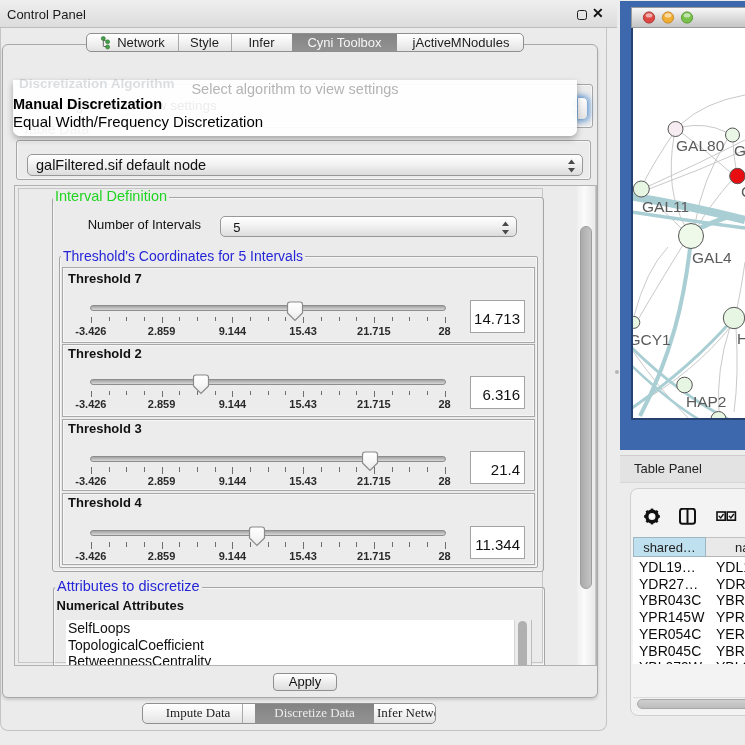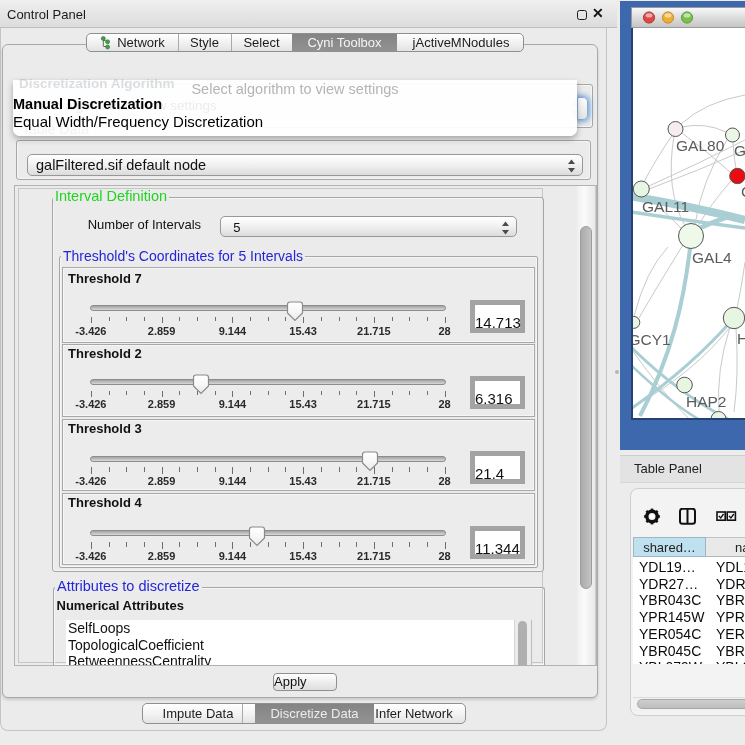--- a/index.html
+++ b/index.html
@@ -13,22 +13,22 @@
          background:linear-gradient(#ffffff,#f2f2f2 45%,#dcdcdc);box-sizing:border-box;}
   .combo .ctext{position:absolute;left:8px;top:2.8px;font-size:14.5px;color:#111;}
   .arrows{position:absolute;width:9px;height:14px;}
   .tseg{position:absolute;top:0;bottom:0;display:flex;align-items:center;justify-content:center;
         font-size:13px;color:#1c1c1c;}
   .thblock{position:absolute;border:1px solid #a8a8a8;background:#ececec;
            box-shadow:inset 0 0 0 1px rgba(255,255,255,0.5);}
   .thtitle{position:absolute;left:6.5px;font-size:13px;font-weight:bold;color:#111;}
   .track{position:absolute;height:4px;border:1px solid #8d8d8d;border-radius:3px;
          background:linear-gradient(#a2a2a2,#d8d8d8);}
-  .vbox{position:absolute;width:55px;height:33px;background:#fff;border:5px solid #a3a3a3;box-sizing:border-box;
-        font-size:15px;color:#111;line-height:35px;padding-right:4px;}
+  .vbox{position:absolute;width:55px;height:33px;background:#fff;border:1px solid #a3a3a3;box-sizing:border-box;
+        font-size:15px;color:#111;text-align:right;line-height:35px;padding-right:4px;}
   .ticklbl{position:absolute;font-size:11px;font-weight:bold;color:#2a2a2a;transform:translateX(-50%);}
   .tick{position:absolute;width:1px;background:#6e6e6e;}
 </style>
 </head>
 <body>
 
 <div class="abs" style="left:0;top:0;width:617px;height:27px;
      background:linear-gradient(#efefef,#dcdcdc);border-bottom:1px solid #bdbdbd;"></div>
 <div class="abs" style="left:7px;top:7px;font-size:13px;color:#1a1a1a;">Control Panel</div>
 <div class="abs" style="left:577px;top:10px;width:8px;height:8px;border:1.6px solid #1a1a1a;border-radius:2.5px;"></div>
@@ -45,21 +45,21 @@
      border-radius:5px;background:linear-gradient(#ffffff,#efefef 60%,#e2e2e2);box-sizing:border-box;overflow:hidden;">
   <div class="tseg" style="left:0;width:91px;border-right:1px solid #aaa;">
     <svg width="12" height="15" viewBox="0 0 12 15" style="margin-right:5px;">
       <path d="M3.3 4.5 L3.3 11.5 M3.7 5 L6.5 6.5 M3.7 11.5 L6.5 11.5" stroke="#666" stroke-width="1" fill="none"></path>
       <circle cx="3.3" cy="3.5" r="2" fill="#44a148" stroke="#2c7030" stroke-width="0.6"></circle>
       <circle cx="7.6" cy="6.8" r="2" fill="#44a148" stroke="#2c7030" stroke-width="0.6"></circle>
       <circle cx="7.6" cy="12" r="2" fill="#44a148" stroke="#2c7030" stroke-width="0.6"></circle>
     </svg>
     Network</div>
   <div class="tseg" style="left:91px;width:53px;border-right:1px solid #aaa;">Style</div>
-  <div class="tseg" style="left:144px;width:61px;border-right:1px solid #aaa;">Select</div>
+  <div class="tseg" style="left:144px;width:61px;border-right:1px solid #aaa;">Infer</div>
   <div class="tseg" style="left:205px;width:105px;background:linear-gradient(#848484,#929292);color:#f5f5f5;">Cyni Toolbox</div>
   <div class="tseg" style="left:310px;width:128px;">jActiveMNodules</div>
 </div>
 
 <div class="grp" style="left:13px;top:84px;width:578px;height:42px;"></div>
 
 <div class="abs" style="left:577px;top:97px;width:11px;height:23px;border-radius:0 5px 5px 0;
      background:linear-gradient(#fdfdfd,#e4e4e4);border:1px solid #86aed6;
      box-shadow:0 0 5px 2px rgba(100,155,215,0.85);box-sizing:border-box;"></div>
 <svg class="abs" style="left:570px;top:101px;opacity:0.35;" width="9" height="15" viewBox="0 0 9 15">
@@ -271,24 +271,24 @@
 <div class="abs" style="left:66px;top:620px;width:448px;height:45px;background:#fff;overflow:hidden;">
   <div style="position:absolute;left:2px;top:0px;font-size:14px;color:#111;line-height:16.5px;">
     SelfLoops<br>TopologicalCoefficient<br>BetweennessCentrality</div>
 </div>
 <div class="abs" style="left:514px;top:620px;width:17px;height:45px;background:#ececec;border-left:1px solid #d5d5d5;"></div>
 <div class="abs" style="left:518px;top:621px;width:9px;height:45px;background:#b0b0b0;border-radius:5px 5px 0 0;"></div>
 <div class="abs" style="left:531px;top:620px;width:1px;height:45px;background:#bbb;"></div>
 
 <div class="abs" style="left:273px;top:673px;width:64px;height:18px;border:1px solid #8f8f8f;border-radius:4px;
      background:linear-gradient(#ffffff,#ececec 55%,#dedede);box-sizing:border-box;
-     text-align:left;font-size:13px;color:#111;line-height:16px;">Apply</div>
-
-<div class="abs" style="left:142px;top:703px;width:324px;height:20.5px;border:1px solid #8f8f8f;
-     border-radius:5px;background:linear-gradient(#ffffff,#f0f0f0 60%,#e3e3e3);box-sizing:border-box;overflow:hidden;">
+     text-align:center;font-size:13px;color:#111;line-height:16px;">Apply</div>
+
+<div class="abs" style="left:142px;top:703px;width:294px;height:20.5px;border:1px solid #8f8f8f;
+     border-radius:5px;background:linear-gradient(#ffffff,#f0f0f0 60%,#e3e3e3);box-sizing:border-box;overflow:hidden;font-family:Liberation Serif, serif;">
   <div class="tseg" style="left:0;width:100px;border-right:1px solid #aaa;padding-left:11px;box-sizing:border-box;">Impute Data</div>
   <div class="tseg" style="left:112px;width:119px;background:linear-gradient(#848484,#929292);color:#ededed;">Discretize Data</div>
   <div class="tseg" style="left:219px;width:104px;">Infer Network</div>
 </div>
 
 <div class="abs" style="left:13px;top:80px;width:564px;height:55.5px;background:rgba(255,255,255,0.94);
      border-radius:0 0 7px 7px;box-shadow:0 3px 6px rgba(0,0,0,0.3);"></div>
 <div class="abs" style="left:19px;top:76px;font-size:13.5px;font-weight:bold;color:rgba(140,150,158,0.3);">Discretization Algorithm</div>
 <div class="abs" style="left:24px;top:98px;font-size:13.5px;color:rgba(150,155,160,0.18);">Select algorithm to view settings</div>
 <div class="abs" style="left:13px;top:80.5px;width:564px;text-align:center;font-size:14.5px;color:#b4b4b4;">Select algorithm to view settings</div>

